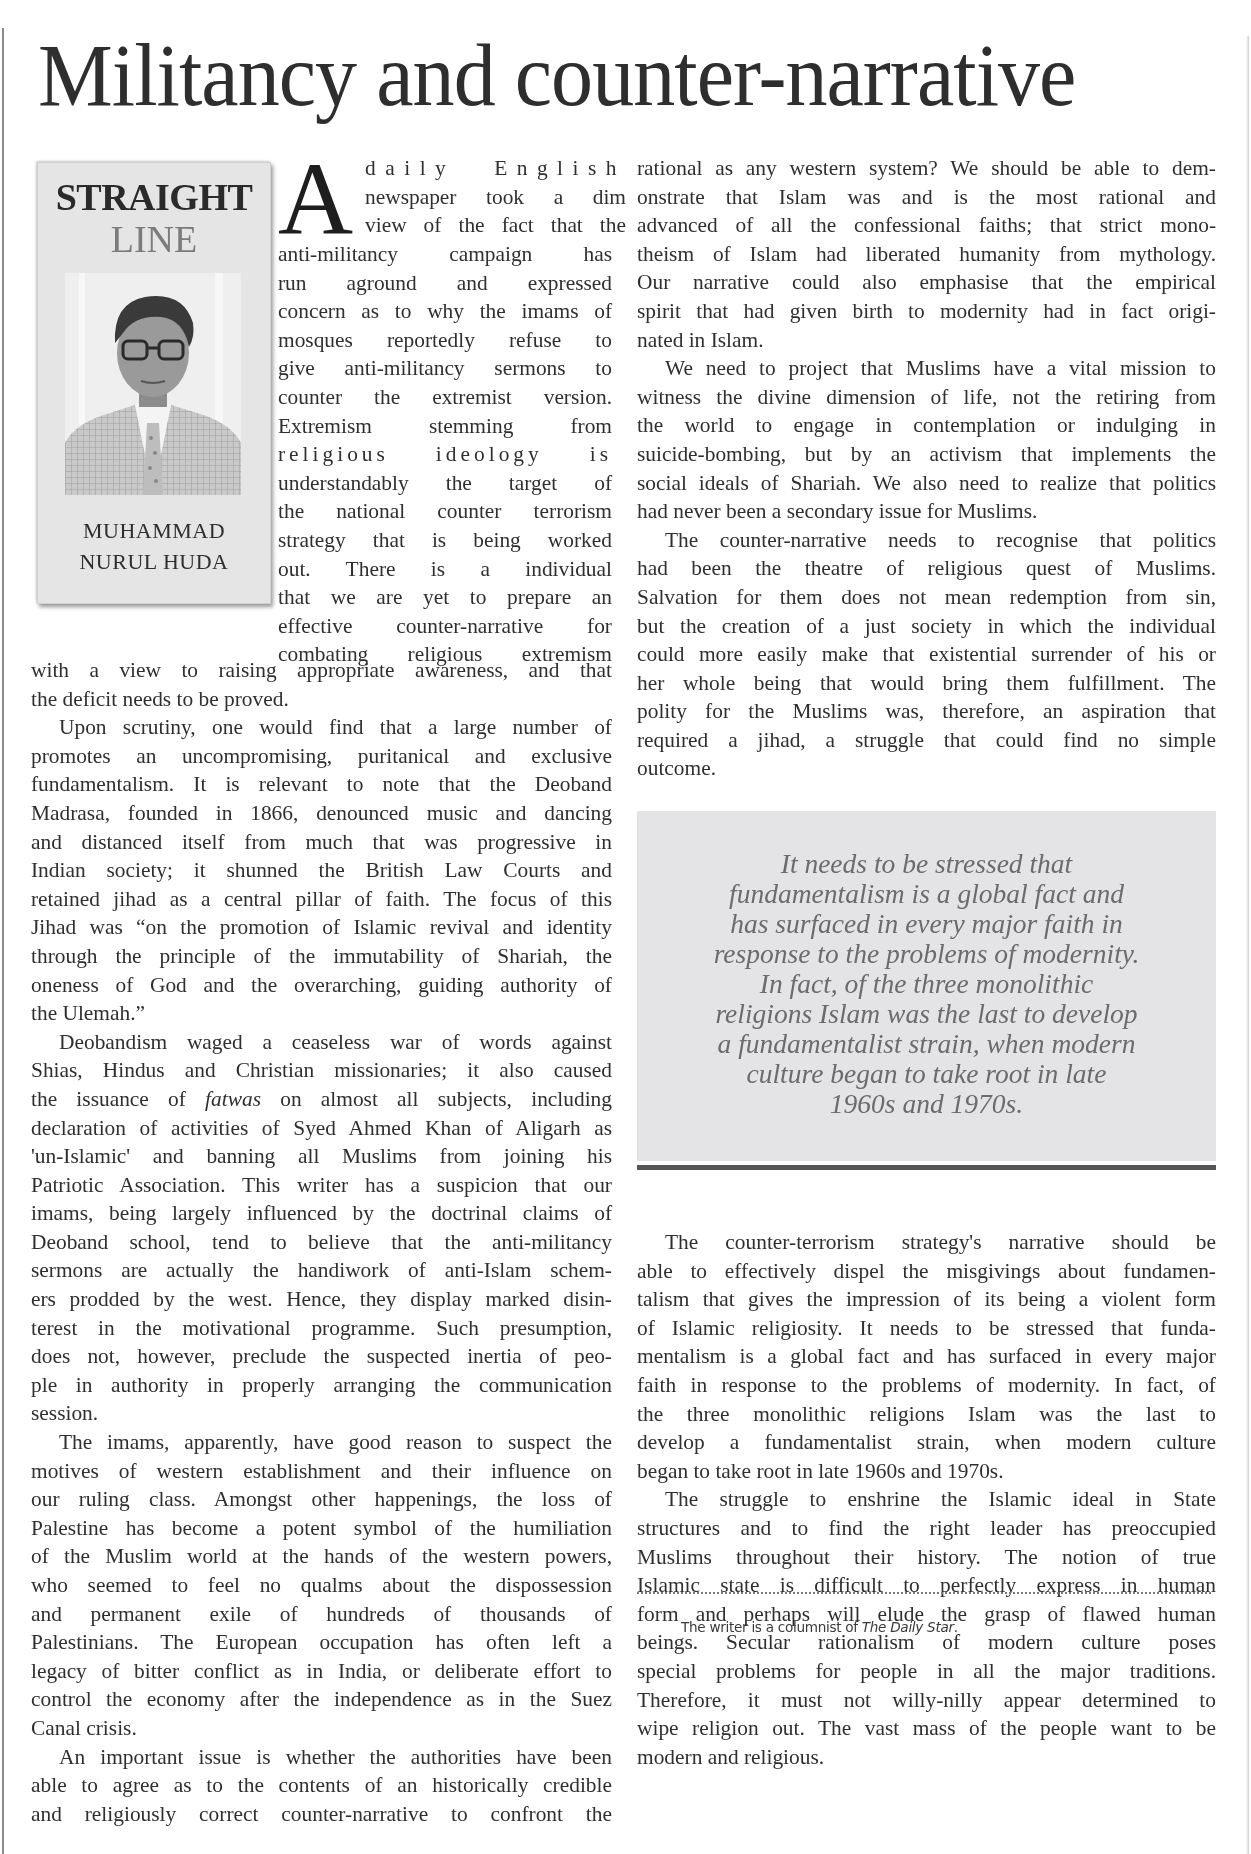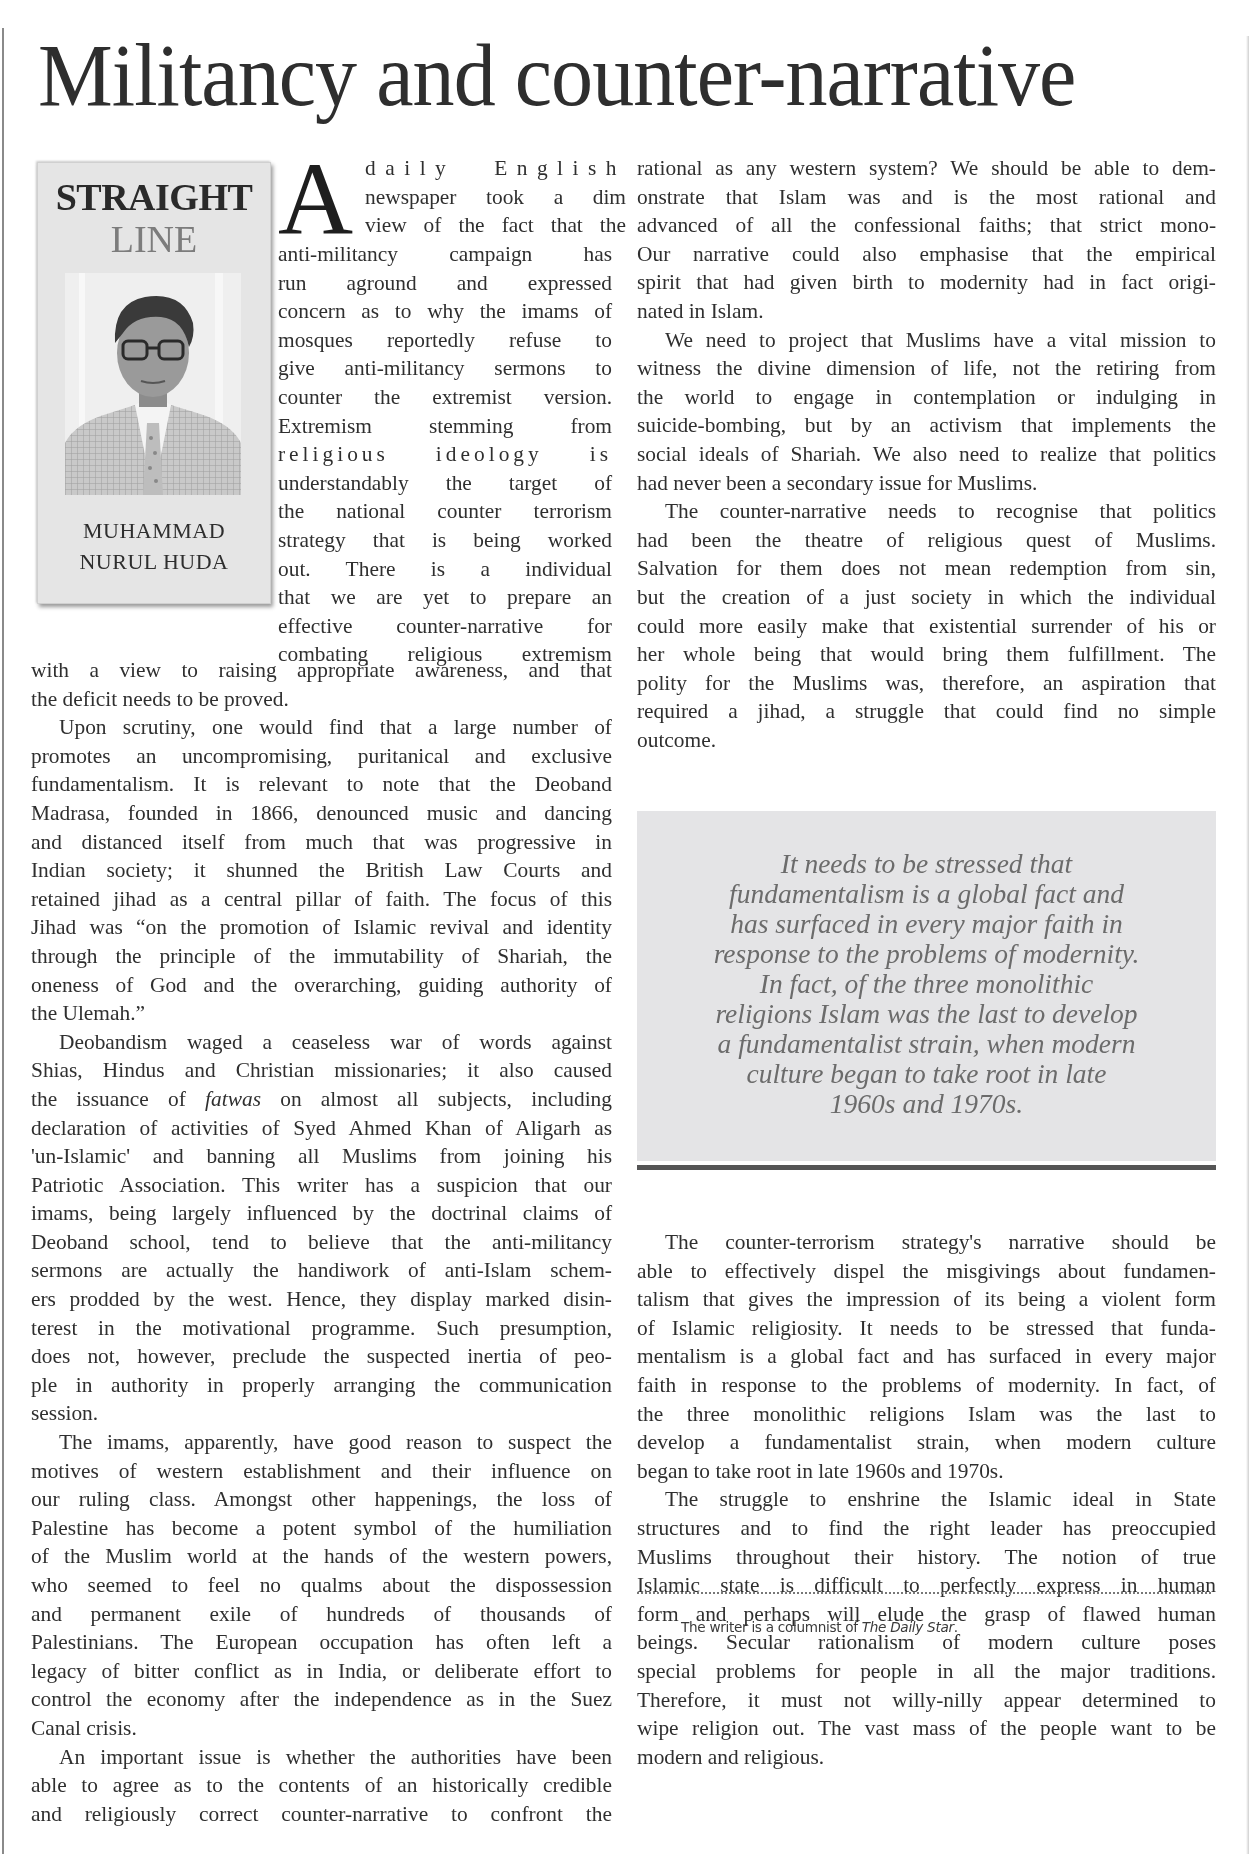--- a/index.html
+++ b/index.html
@@ -192,20 +192,21 @@
       </p>
     </div>
 </div>
 
 <div class="col col-right body-text">
   <div id="right-top">
       <p class="para">
         <span class="line">rational as any western system? We should be able to dem-</span>
         <span class="line">onstrate that Islam was and is the most rational and</span>
         <span class="line">advanced of all the confessional faiths; that strict mono-</span>
+        <span class="line">theism of Islam had liberated humanity from mythology.</span>
         <span class="line">Our narrative could also emphasise that the empirical</span>
         <span class="line">spirit that had given birth to modernity had in fact origi-</span>
         <span class="line last">nated in Islam.</span>
       </p>
       <p class="para">
         <span class="line indent">We need to project that Muslims have a vital mission to</span>
         <span class="line">witness the divine dimension of life, not the retiring from</span>
         <span class="line">the world to engage in contemplation or indulging in</span>
         <span class="line">suicide-bombing, but by an activism that implements the</span>
         <span class="line">social ideals of Shariah. We also need to realize that politics</span>

